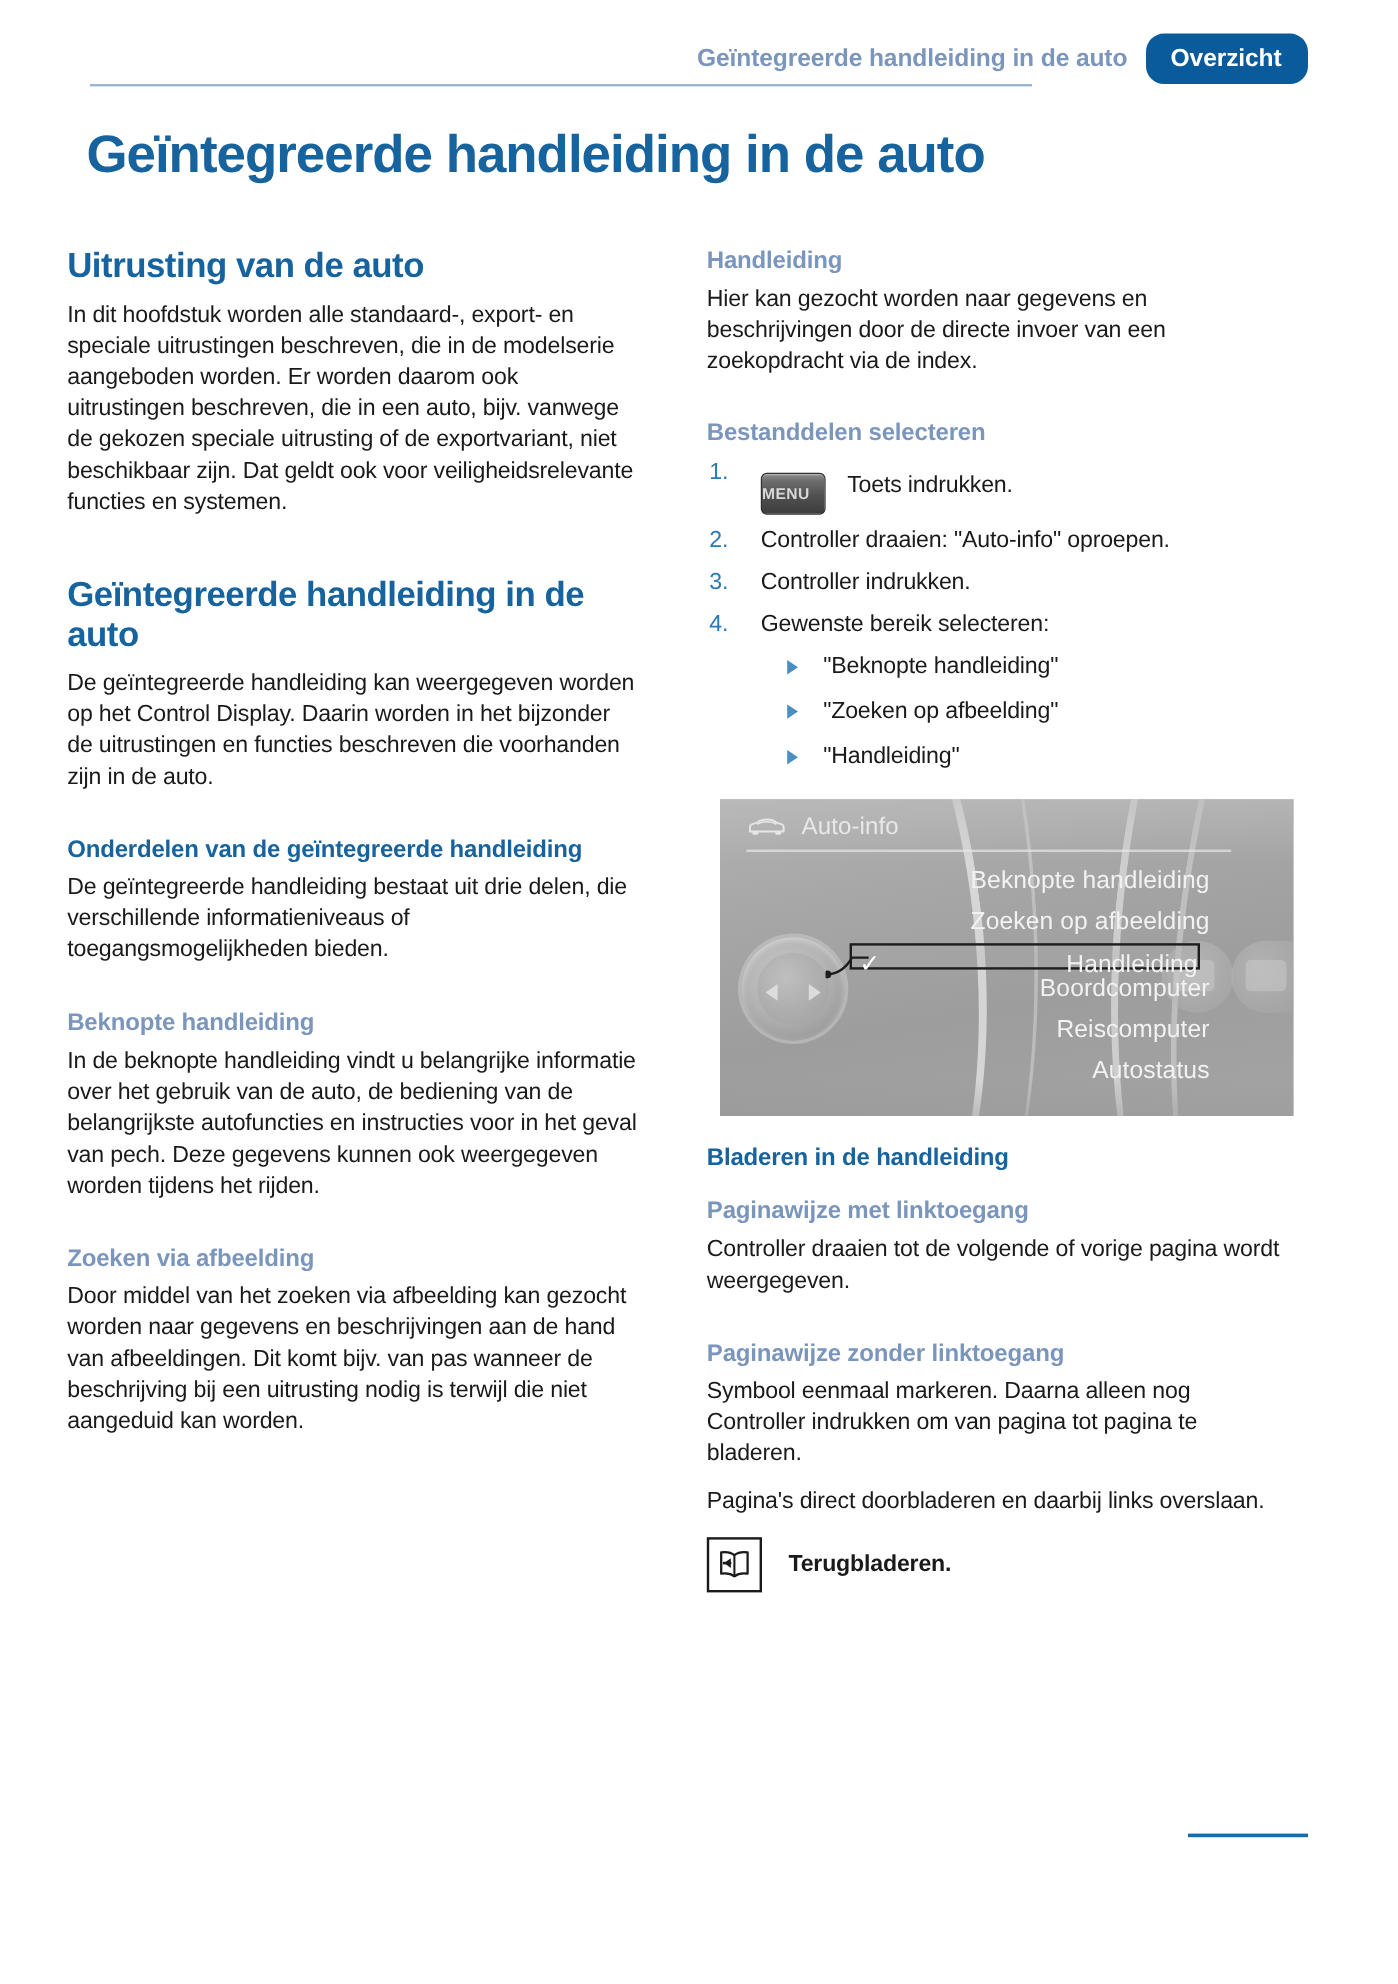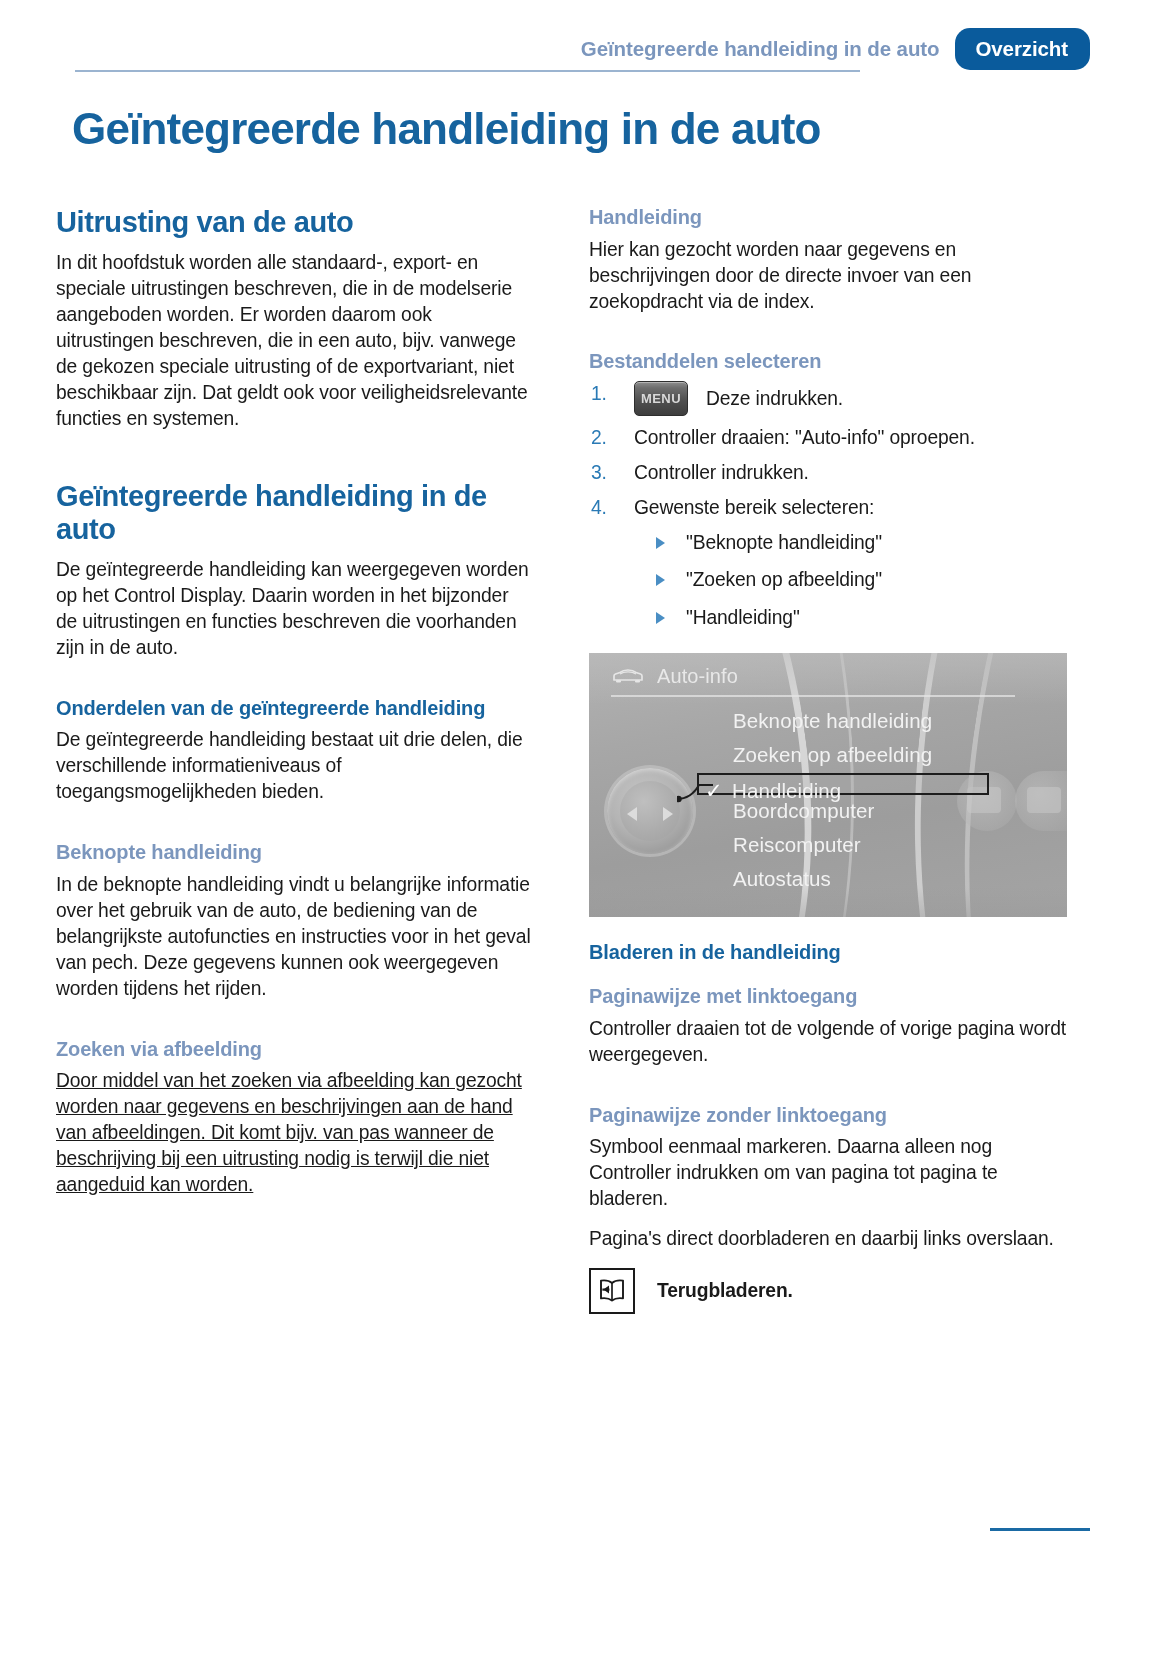--- a/index.html
+++ b/index.html
@@ -105,21 +105,21 @@
     color: #7b96bd;
     letter-spacing: -0.15px;
   }
   p.body {
     margin: 0 0 14px 0;
     font-size: 19.3px;
     line-height: 1.345;
     color: #1a1a1a;
     letter-spacing: -0.15px;
   }
-  p.body:last-child { margin-bottom: 0; text-decoration: underline; }
+  p.body:last-child { margin-bottom: 0; }
   .gap-lg { height: 34px; }
   .gap-md { height: 22px; }
   .gap-sm { height: 14px; }
 
   
   ol.steps {
     margin: 0;
     padding: 0;
     list-style: none;
   }
@@ -152,25 +152,25 @@
     width: 52px;
     height: 33px;
     border-radius: 5px;
     background: linear-gradient(180deg, #8e8e8e 0%, #6d6d6d 18%, #505050 55%, #3d3d3d 100%);
     border: 1px solid #2e2e2e;
     box-shadow: inset 0 1px 0 rgba(255,255,255,0.35);
     color: #d8d8d8;
     font-size: 13px;
     font-weight: bold;
     letter-spacing: 0.4px;
-    text-align: center;
     line-height: 33px;
     margin-right: 18px;
     flex: none;
     font-family: "Liberation Sans", sans-serif;
+    margin-top: 13px;
   }
 
   
   ul.tri {
     margin: 9px 0 0 0;
     padding: 0;
     list-style: none;
   }
   ul.tri > li {
     position: relative;
@@ -189,23 +189,24 @@
     border-left: 9px solid #4a8ec4;
     border-top: 6.5px solid transparent;
     border-bottom: 6.5px solid transparent;
   }
 
   
   .cd-figure {
     position: relative;
     width: 478px;
     height: 264px;
-    margin: 22px 0 24px 0;
+    margin: 22px 0 24px 11px;
     background: linear-gradient(170deg, #b2b2b2 0%, #a7a7a7 28%, #9d9d9d 62%, #a4a4a4 100%);
     overflow: hidden;
+    text-align: right;
   }
   .cd-arc {
     position: absolute;
     border-radius: 50%;
     border: 0 solid transparent;
     pointer-events: none;
   }
   .cd-arc-a {
     left: -120px; top: -250px;
     width: 330px; height: 700px;
@@ -448,21 +449,21 @@
 
     <div class="gap-md"></div>
 
     <h3 class="sub-light">Bestanddelen selecteren</h3>
 
     <ol class="steps">
       <li>
         <span class="num">1.</span>
         <span class="step-with-icon">
           <span class="menu-key">MENU</span>
-          <span>Deze indrukken.</span>
+          <span>Toets indrukken.</span>
         </span>
       </li>
       <li>
         <span class="num">2.</span>
         <span>Controller draaien: "Auto-info" oproepen.</span>
       </li>
       <li>
         <span class="num">3.</span>
         <span>Controller indrukken.</span>
       </li>

